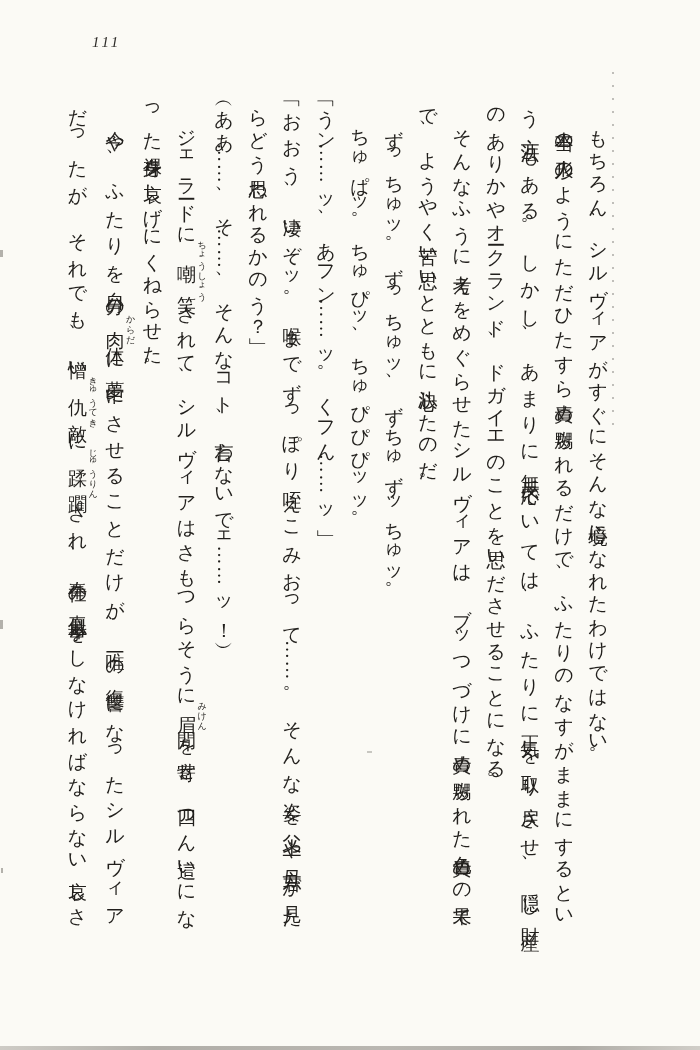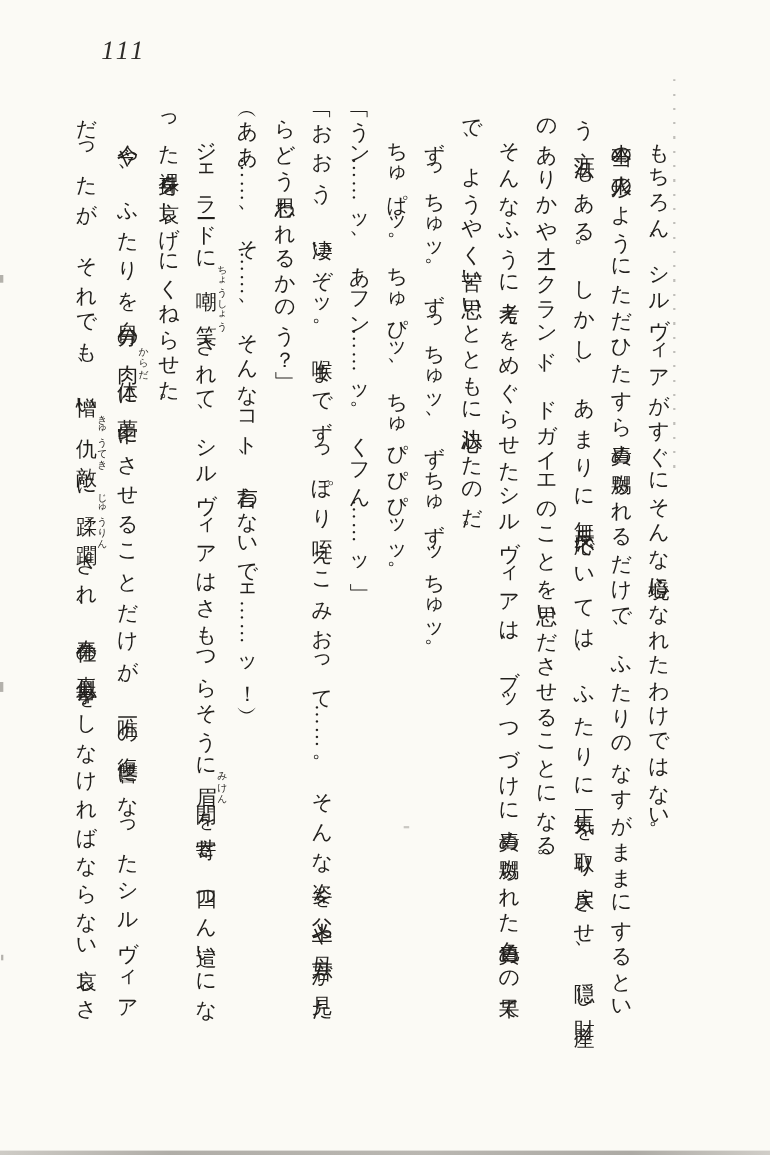--- a/index.html
+++ b/index.html
@@ -11,21 +11,21 @@
   }
   body {
     position: relative;
     background: #fbfaf5;
     font-family: "Liberation Serif", "DejaVu Serif", serif;
   }
   .page-number {
     position: absolute;
     left: 92px;
     top: 34px;
-    font-size: 24px;
+    font-size: 15px;
     font-style: italic;
     letter-spacing: 3px;
     color: #2e2c29;
   }
   .text-block {
     position: absolute;
     top: 95px;
     right: 85px;
     width: 544px;
     height: 824px;

